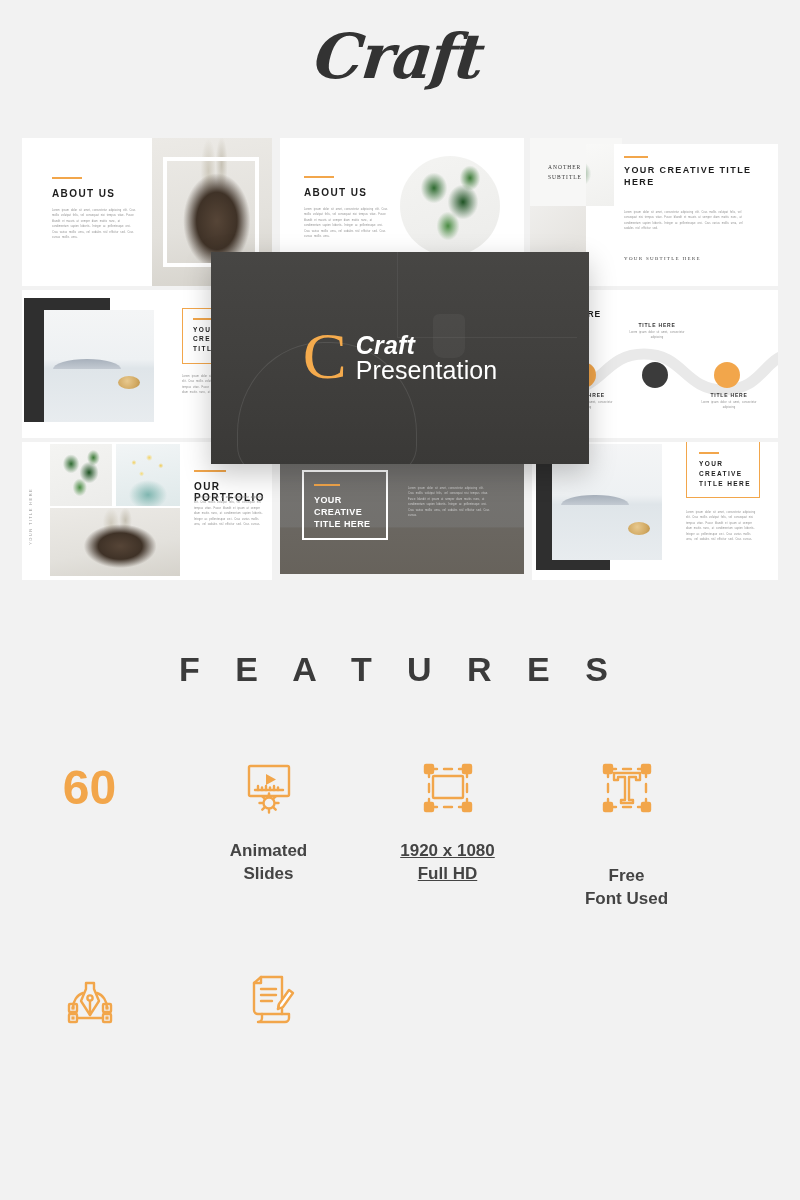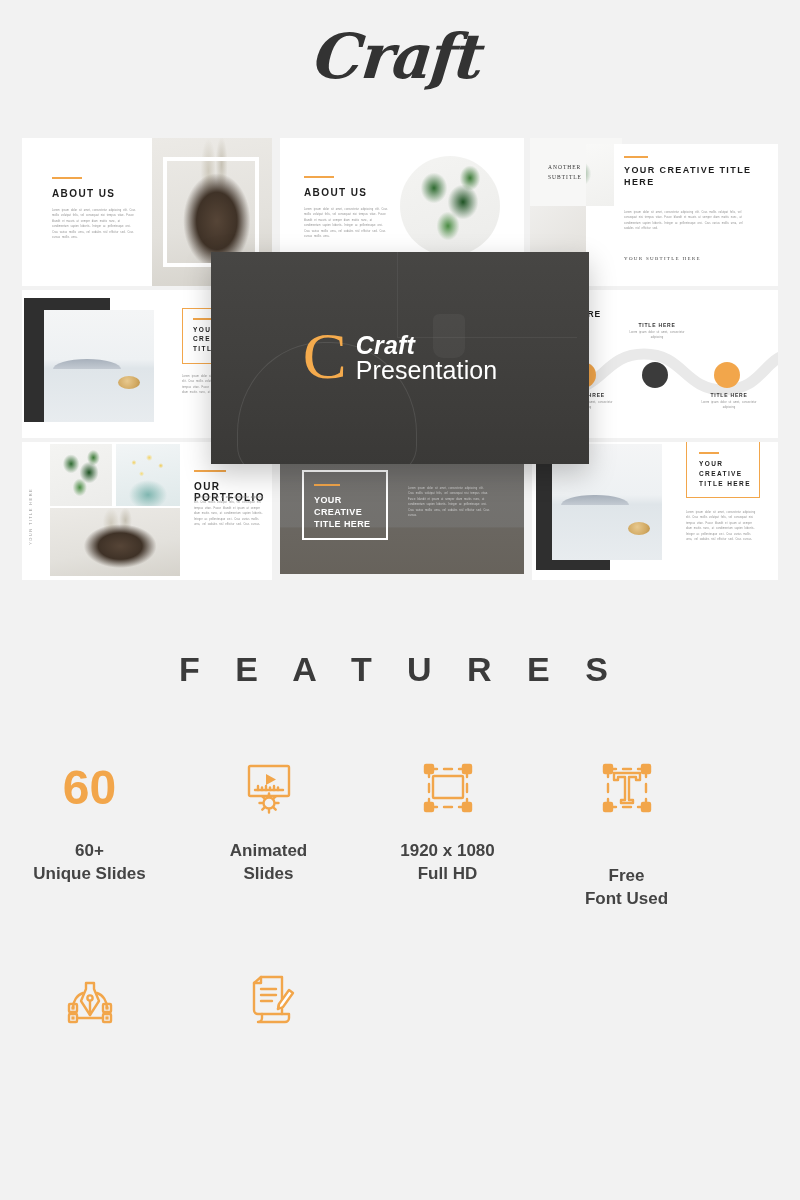--- a/index.html
+++ b/index.html
@@ -320,22 +320,20 @@
 </div>
 
 <div class="features-title">F E A T U R E S</div>
 
 <div class="grid">
 
   <div class="cell">
     <div class="icon-wrap">
       <div class="big-num">60</div>
     </div>
-    <div class="cell-label" style="white-space:pre-line;">60+
-Unique Slides</div>
   </div>
 
 
 
   <div class="cell">
     <div class="icon-wrap">
       <svg width="62" height="62" viewBox="0 0 62 62" fill="none" stroke="#f2a64b" stroke-width="2.4" stroke-linecap="round" stroke-linejoin="round">
         <rect x="11" y="9" width="40" height="30" rx="1.5"></rect>
         <path d="M28 17 L38 22.5 L28 28 Z" fill="#f2a64b" stroke="none"></path>
         <path d="M17 33 H45"></path>
@@ -363,21 +361,21 @@
         <path d="M14 12 H20 M27 12 H35 M42 12 H48" stroke-dasharray="0"></path>
         <path d="M14 50 H20 M27 50 H35 M42 50 H48"></path>
         <path d="M12 14 V20 M12 27 V35 M12 42 V48"></path>
         <path d="M50 14 V20 M50 27 V35 M50 42 V48"></path>
         <rect x="8" y="8" width="8" height="8" rx="1" fill="#f2a64b" stroke="#f2a64b"></rect>
         <rect x="46" y="8" width="8" height="8" rx="1" fill="#f2a64b" stroke="#f2a64b"></rect>
         <rect x="8" y="46" width="8" height="8" rx="1" fill="#f2a64b" stroke="#f2a64b"></rect>
         <rect x="46" y="46" width="8" height="8" rx="1" fill="#f2a64b" stroke="#f2a64b"></rect>
       </svg>
     </div>
-    <div class="cell-label" style="white-space:pre-line;">1920 x 1080
+    <div class="cell-label" style="white-space:pre-line;text-decoration:underline;">1920 x 1080
 Full HD</div>
   </div>
 
   <div class="cell">
     <div class="icon-wrap">
       <svg width="62" height="62" viewBox="0 0 62 62" fill="none" stroke="#f2a64b" stroke-width="2.4" stroke-linecap="round" stroke-linejoin="round">
         <path d="M18 16 H44 V23 H40 V20 H33 V43 H37 V46 H25 V43 H29 V20 H22 V23 H18 Z"></path>
         <path d="M14 12 H20 M27 12 H35 M42 12 H48"></path>
         <path d="M14 50 H20 M27 50 H35 M42 50 H48"></path>
         <path d="M12 14 V20 M12 27 V35 M12 42 V48"></path>

